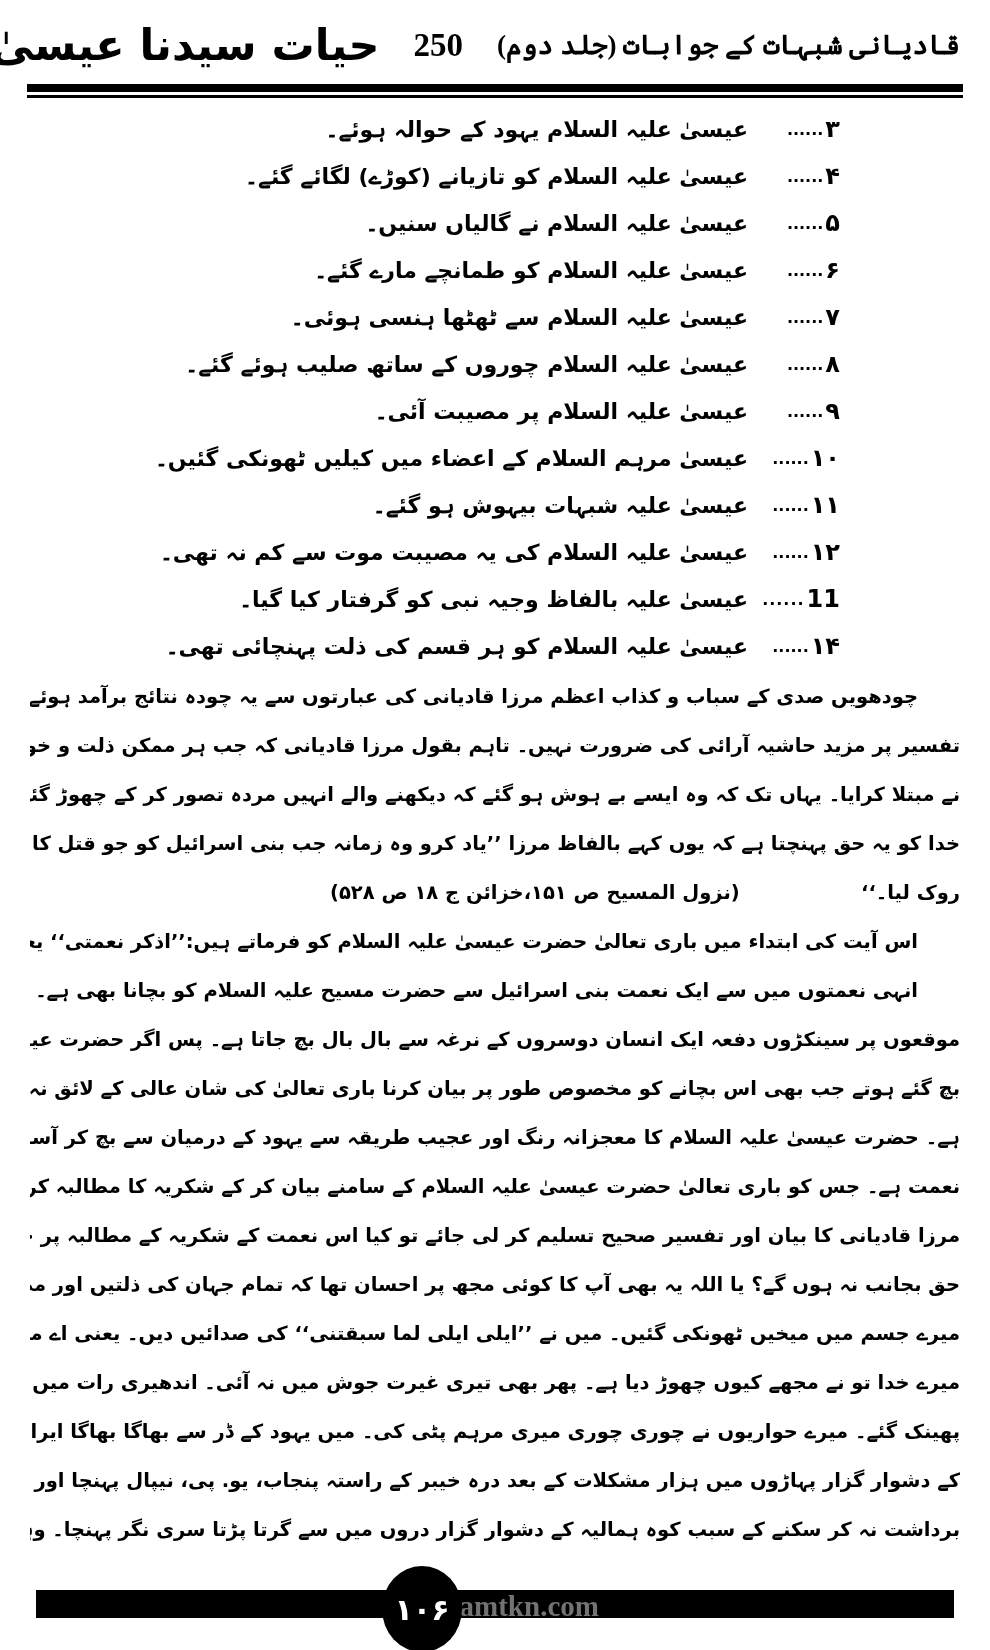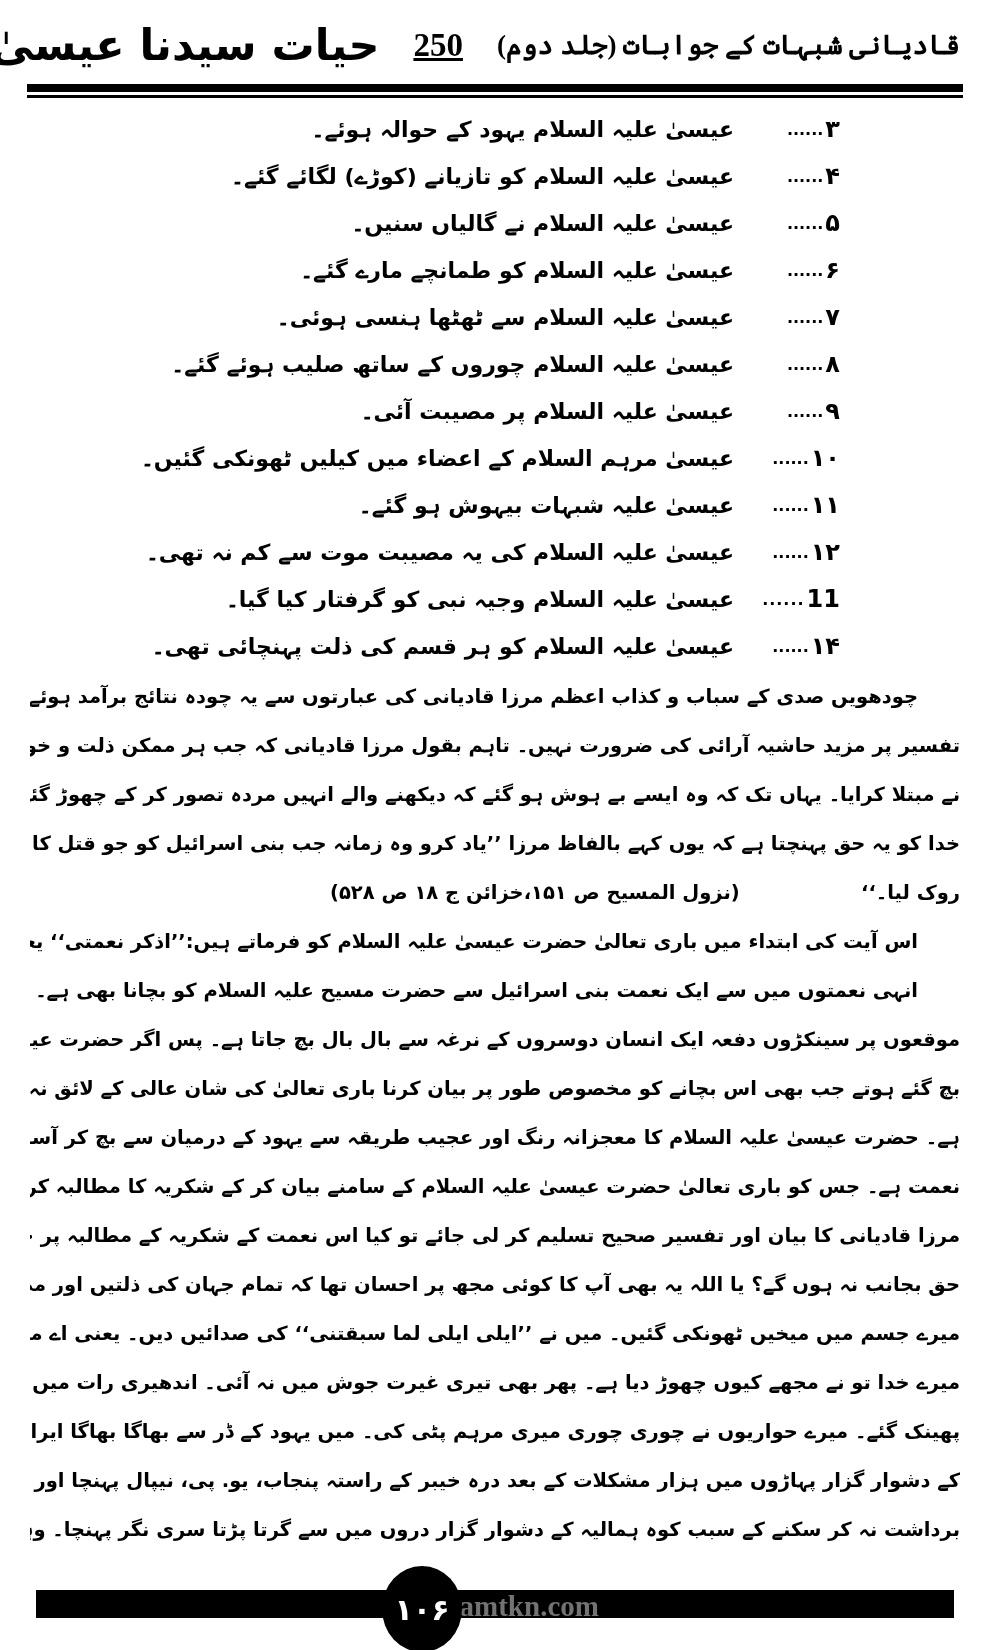--- a/index.html
+++ b/index.html
@@ -5,34 +5,34 @@
   html,body{margin:0;padding:0;background:#ffffff;}
   body{width:990px;height:1650px;position:relative;overflow:hidden;
        font-family:"DejaVu Sans",sans-serif;color:#000;}
   .page{position:absolute;inset:0;background:#fff;}
 
   
   .hrow{display:flex;direction:rtl;align-items:center;
         padding:14px 30px 4px 30px;height:62px;}
   .h-right{font-size:27px;font-weight:bold;white-space:nowrap;font-family:Liberation Serif, serif;}
   .h-num{font-family:"Liberation Serif",serif;font-size:33px;font-weight:bold;
-         margin:8px 34px;direction:ltr;text-decoration:underline;}
+         margin:8px 34px;direction:ltr;}
   .h-main{font-size:43px;font-weight:bold;white-space:nowrap;letter-spacing:1px;}
   .rule-thick{height:8px;background:#000;margin:4px 27px 0 27px;}
   .rule-thin{height:3px;background:#000;margin:3px 27px 0 27px;}
 
   
   .list{direction:rtl;padding:8px 150px 0 40px;}
   .li{display:flex;direction:rtl;align-items:baseline;height:47px;
       line-height:47px;font-size:22px;font-weight:bold;white-space:nowrap;}
   .num{display:inline-block;direction:ltr;width:92px;flex:0 0 92px;
        text-align:right;}
   .num .dots{font-size:16px;letter-spacing:1px;vertical-align:2px;}
   .num .n{font-size:24px;margin-left:2px;}
-  .li .t{margin-right:14px;overflow:hidden;}
+  .li .t{overflow:hidden;}
 
   
   .paras{direction:rtl;padding:2px 30px 0 30px;}
   .line{height:49px;line-height:49px;font-size:19.5px;font-weight:bold;
         text-align:justify;text-align-last:justify;overflow:hidden;
         white-space:nowrap;}
   .line.first{text-indent:42px;}
   .line.lastl{text-align-last:right;}
   .cite-line{display:flex;direction:rtl;justify-content:space-between;
              padding-left:300px;white-space:nowrap;text-align-last:auto;}
@@ -101,21 +101,21 @@
     <div class="li">
         <span class="num"><span class="dots">......</span><span class="n">۱۱</span></span>
         <span class="t">عیسیٰ علیہ شبہات بیہوش ہو گئے۔</span>
       </div>
     <div class="li">
         <span class="num"><span class="dots">......</span><span class="n">۱۲</span></span>
         <span class="t">عیسیٰ علیہ السلام کی یہ مصیبت موت سے کم نہ تھی۔</span>
       </div>
     <div class="li">
         <span class="num"><span class="dots">......</span><span class="n">11</span></span>
-        <span class="t">عیسیٰ علیہ السلام وجیہ نبی کو گرفتار کیا گیا۔</span>
+        <span class="t">عیسیٰ علیہ بالفاظ وجیہ نبی کو گرفتار کیا گیا۔</span>
       </div>
     <div class="li">
         <span class="num"><span class="dots">......</span><span class="n">۱۴</span></span>
         <span class="t">عیسیٰ علیہ السلام کو ہر قسم کی ذلت پہنچائی تھی۔</span>
       </div>
   </section>
 
   <section class="paras">
     <div class="line first">چودھویں صدی کے سباب و کذاب اعظم مرزا قادیانی کی عبارتوں سے یہ چودہ نتائج برآمد ہوئے۔ اس قادیانی</div>
     <div class="line">تفسیر پر مزید حاشیہ آرائی کی ضرورت نہیں۔ تاہم بقول مرزا قادیانی کہ جب ہر ممکن ذلت و خواری میں مسیح علیہ السلام کو خدا</div>

